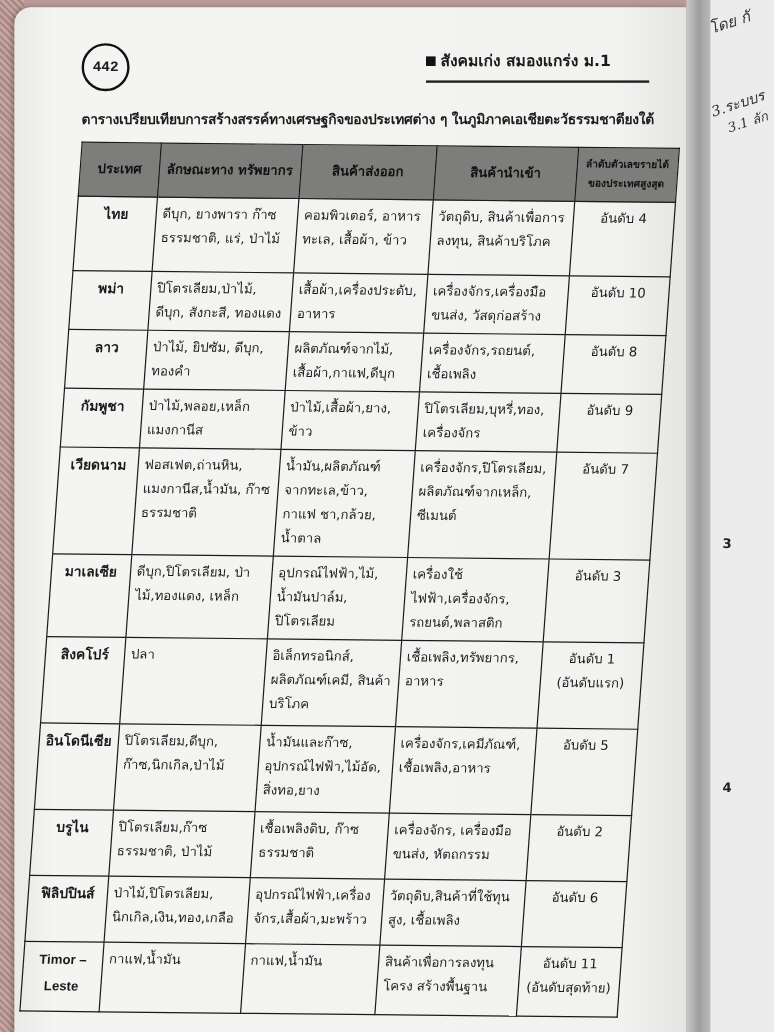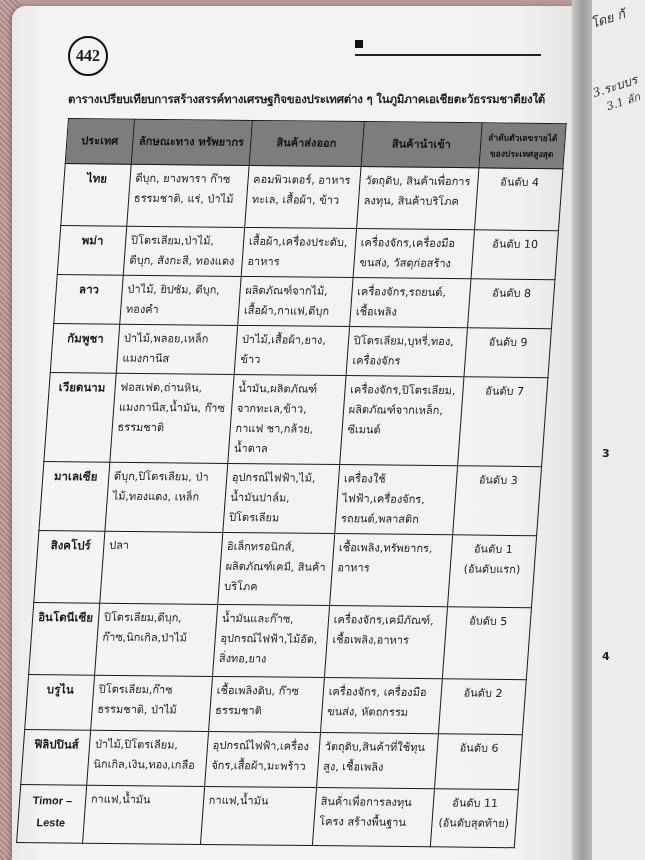--- a/index.html
+++ b/index.html
@@ -37,21 +37,21 @@
   .np2 { left: -2px; top: 84px; font-size: 12px; }
   .np3 { left: 12px; top: 98px; font-size: 11px; }
   .np-num { position: absolute; font-size: 11px; font-weight: bold; color:#222; }
   .np-num.a { left: 10px; top: 447px; }
   .np-num.b { left: 10px; top: 650px; }
 
   .page-number {
     position: absolute; left: 68px; top: 36px; width: 40px; height: 40px;
     border: 2px solid #111; border-radius: 50%;
     display: flex; align-items: center; justify-content: center;
-    font-size: 16px; font-weight: bold; font-family: Liberation Serif, serif;
+    font-size: 12px; font-weight: bold; font-family: Liberation Mono, monospace;
   }
   .running-head {
     position: absolute; left: 355px; top: 40px; width: 186px;
     font-size: 13px; font-weight: bold; display: flex; align-items: center; gap: 4px;
     padding-bottom: 6px; border-bottom: 2px solid #222;
   }
   .square-bullet { width: 8px; height: 8px; background: #111; display: inline-block; }
   .table-title {
     position: absolute; left: 68px; top: 90px; width: 500px;
     font-size: 11.5px; font-weight: bold; letter-spacing: -0.2px; white-space: nowrap;
@@ -98,20 +98,21 @@
   <span class="np-num a">3</span>
   <span class="np-num b">4</span>
 </div>
 
 <div class="page-number">
   <span>442</span>
 </div>
 
 <div class="running-head">
   <span class="square-bullet"></span>
+  <span>สังคมเก่ง สมองแกร่ง ม.1</span>
 </div>
 
 <div class="table-title">ตารางเปรียบเทียบการสร้างสรรค์ทางเศรษฐกิจของประเทศต่าง ๆ ในภูมิภาคเอเชียตะวัธรรมชาตียงใต้</div>
 
 <table class="tbl">
   <thead>
     <tr>
       <th class="c1">ประเทศ</th>
       <th class="c2">ลักษณะทาง ทรัพยากร</th>
       <th class="c3">สินค้าส่งออก</th>

